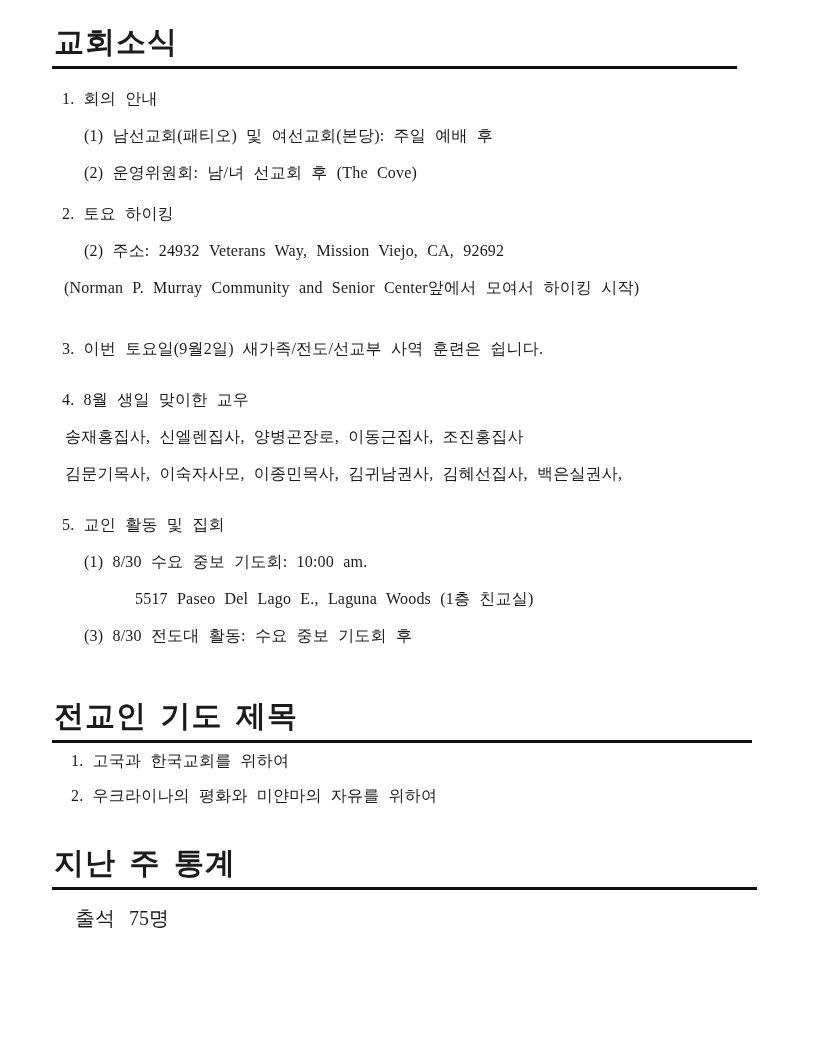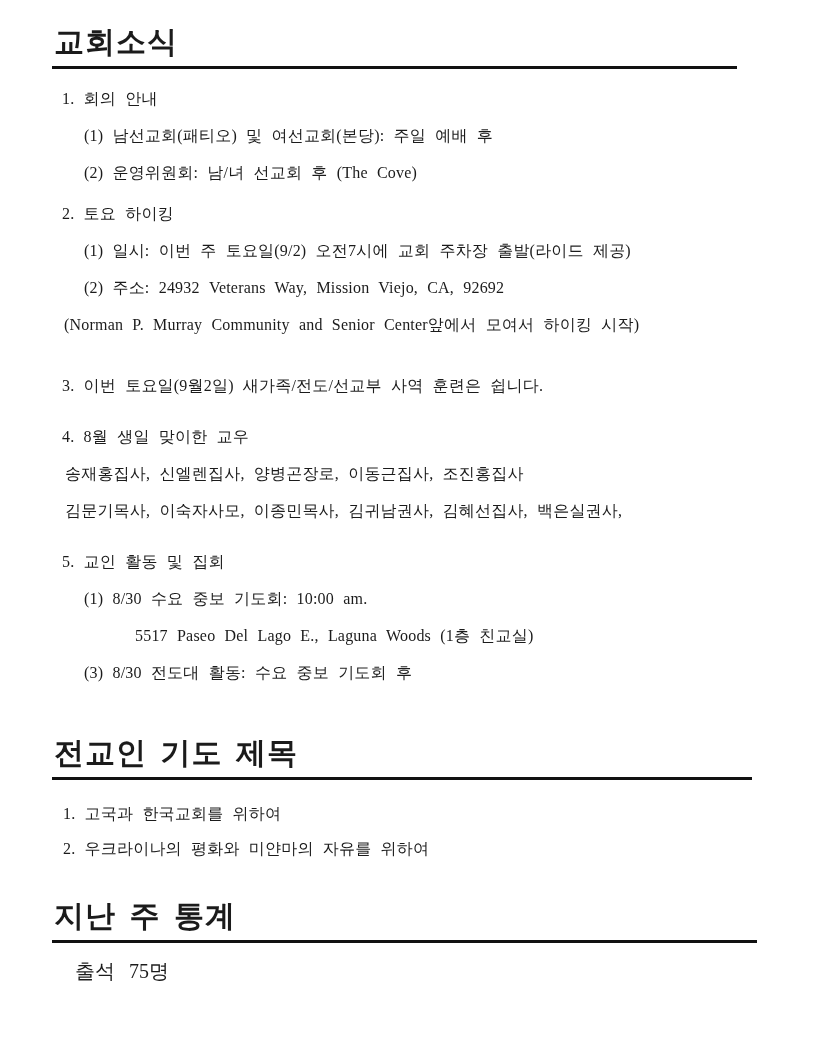--- a/index.html
+++ b/index.html
@@ -43,21 +43,21 @@
   .note  { margin-left: 64px; }
   .addr  { margin-left: 135px; }
   .names { margin-left: 65px; }
 
   .news-body { margin-top: 11px; }
   .block-2 { margin-top: 4px; }
   .block-3 { margin-top: 24px; }
   .block-4 { margin-top: 14px; }
   .block-5 { margin-top: 14px; }
 
-  .prayer-list { margin-top: 16px; }
+  .prayer-list { margin-top: 0; padding-left: 8px; }
   .prayer-list .line { line-height: 35px; margin-left: 63px; }
 
   .stat-line {
     margin: 10px 0 0 75px;
     font-size: 20px;
     line-height: 37px;
     word-spacing: 5px;
   }
   .stat-line .val { margin-left: 14px; }
 </style>
@@ -71,21 +71,20 @@
   <div class="news-body">
 
     <div class="block block-1">
       <div class="line num">1. 회의 안내</div>
       <div class="line sub">(1) 남선교회(패티오) 및 여선교회(본당): 주일 예배 후</div>
       <div class="line sub">(2) 운영위원회: 남/녀 선교회 후 (The Cove)</div>
     </div>
 
     <div class="block block-2">
       <div class="line num">2. 토요 하이킹</div>
-      <div class="line sub">(1) 일시: 이번 주 토요일(9/2) 오전7시에 교회 주차장 출발(라이드 제공)</div>
       <div class="line sub">(2) 주소: 24932 Veterans Way, Mission Viejo, CA, 92692</div>
       <div class="line note">(Norman P. Murray Community and Senior Center앞에서 모여서 하이킹 시작)</div>
     </div>
 
     <div class="block block-3">
       <div class="line num">3. 이번 토요일(9월2일) 새가족/전도/선교부 사역 훈련은 쉽니다.</div>
     </div>
 
     <div class="block block-4">
       <div class="line num">4. 8월 생일 맞이한 교우</div>

